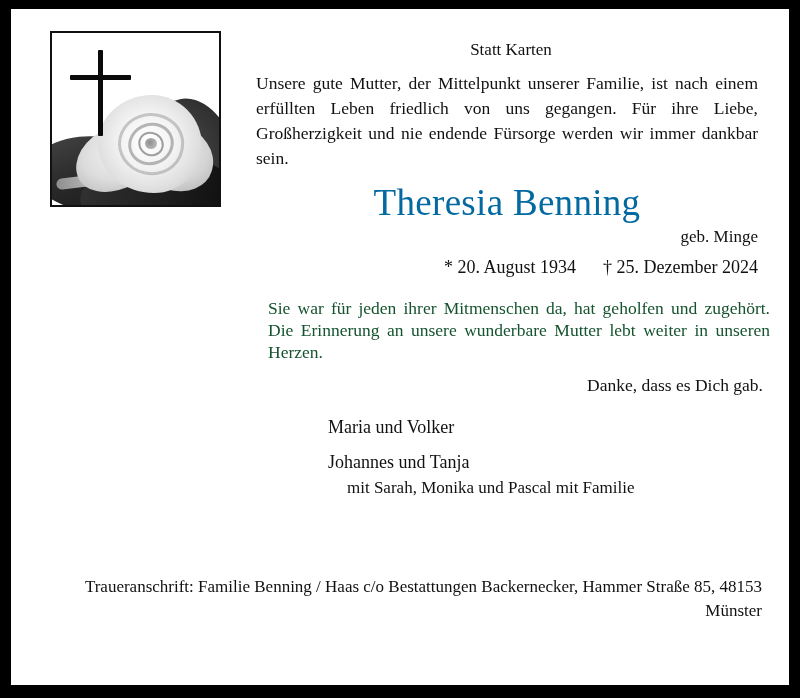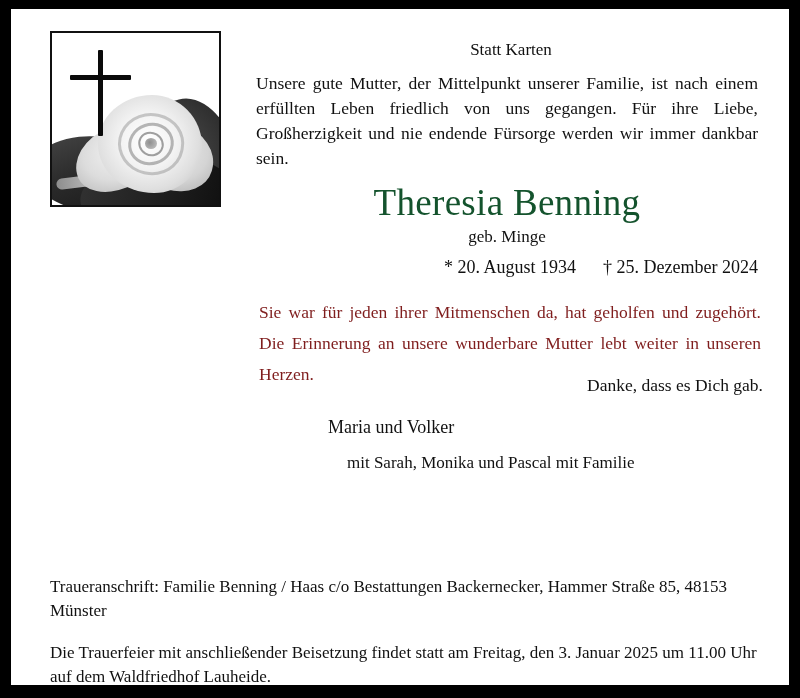--- a/index.html
+++ b/index.html
@@ -155,47 +155,47 @@
     hyphens:manual;
   }
   #name {
     position:absolute;
     left:245px; top:172px;
     width:502px;
     text-align:center;
     font-size:37px;
     line-height:44px;
     letter-spacing:.3px;
+    color:#0369a1;
+  }
+  #maiden {
+    position:absolute;
+    left:245px; top:218px;
+    width:502px;
+    text-align:right;
+    font-size:17px;
+    color:#111;
+  }
+  #dates {
+    position:absolute;
+    left:245px; top:248px;
+    width:502px;
+    text-align:right;
+    font-size:18px;
+    color:#111;
+    white-space:pre;
+  }
+  #tribute {
+    position:absolute;
+    left:257px; top:288px;
+    width:502px;
+    font-size:17.5px;
+    line-height:22px;
+    text-align:justify;
     color:#14532d;
-  }
-  #maiden {
-    position:absolute;
-    left:245px; top:218px;
-    width:502px;
-    text-align:center;
-    font-size:17px;
-    color:#111;
-  }
-  #dates {
-    position:absolute;
-    left:245px; top:248px;
-    width:502px;
-    text-align:right;
-    font-size:18px;
-    color:#111;
-    white-space:pre;
-  }
-  #tribute {
-    position:absolute;
-    left:248px; top:288px;
-    width:502px;
-    font-size:17.5px;
-    line-height:31px;
-    text-align:justify;
-    color:#7f1d1d;
   }
   #thanks {
     position:absolute;
     left:250px; top:364px;
     width:502px;
     font-size:17.5px;
     line-height:25px;
     color:#111;
     text-align:right;
   }
@@ -222,20 +222,21 @@
   }
   #footer {
     position:absolute;
     left:39px; top:566px;
     width:712px;
     color:#111;
   }
   #footer .blk {
     font-size:17px;
     line-height:24px;
+    text-align:right;
   }
   #footer .blk.second { margin-top:18px; }
 </style>
 </head>
 <body>
 
 <div id="card">
   <div id="sheet">
 
     <div id="picture">
@@ -265,23 +266,23 @@
     <div id="dates">* 20. August 1934      † 25. Dezember 2024</div>
 
     <div id="tribute">Sie war für jeden ihrer Mitmenschen da, hat geholfen und zugehört. Die Erinnerung an unsere wunderbare Mutter lebt weiter in unseren Herzen.</div>
     <div id="thanks">Danke, dass es Dich gab.</div>
 
     <div id="family">
       <div class="fam">
         <span>Maria und Volker</span>
       </div>
       <div class="fam">
+        <span>Johannes und Tanja</span>
         <span class="sub">mit Sarah, Monika und Pascal mit Familie</span>
       </div>
     </div>
 
     <div id="footer">
       <div class="blk">Traueranschrift: Familie Benning / Haas c/o Bestattungen Backernecker, Hammer Straße 85, 48153 Münster</div>
-      <div class="blk second">Die Trauerfeier mit anschließender Beisetzung findet statt am Freitag, den 3. Januar 2025 um 11.00 Uhr auf dem Waldfriedhof Lauheide.</div>
     </div>
 
   </div>
 </div>
 
 </body></html>

